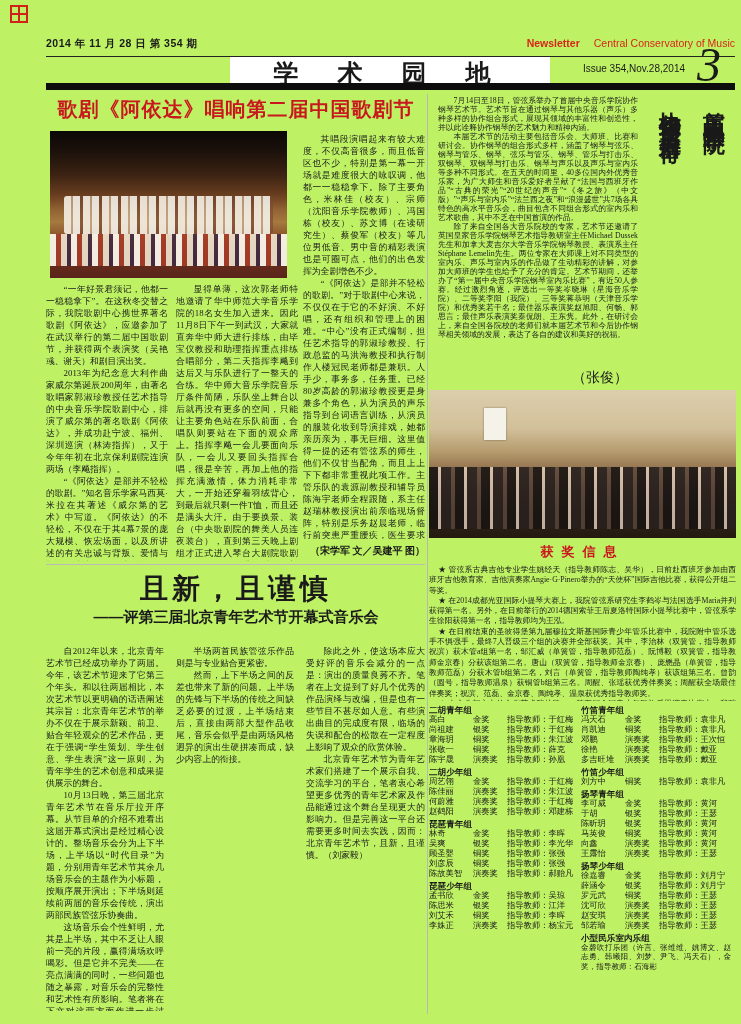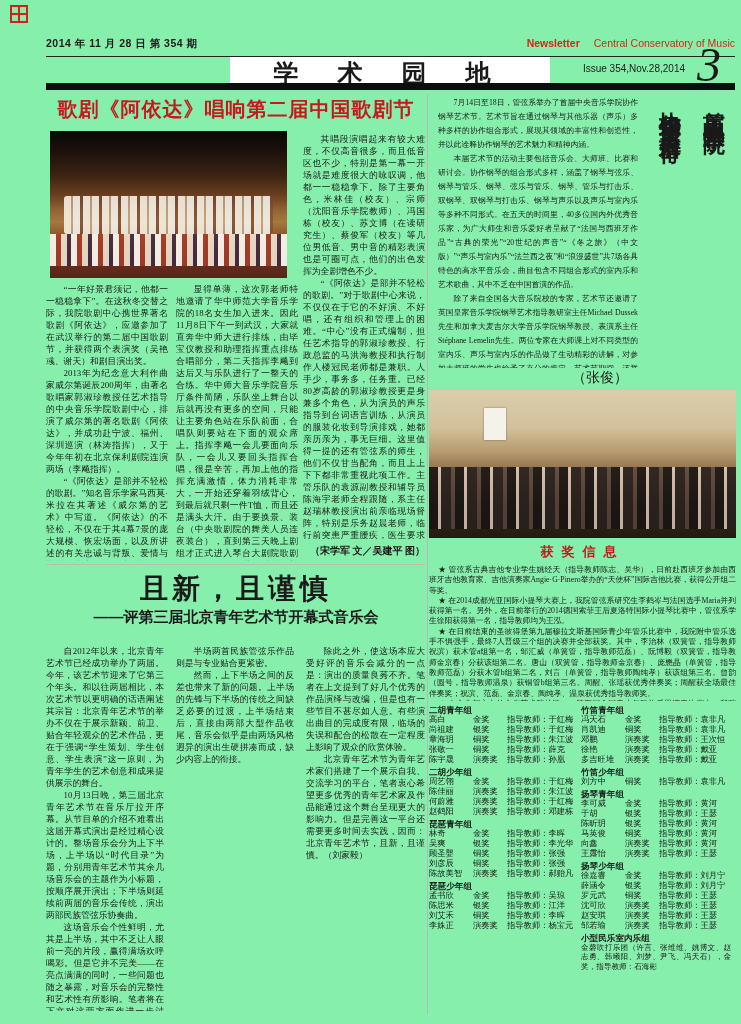--- a/index.html
+++ b/index.html
@@ -1,16 +1,16 @@
 <!DOCTYPE html>
 <html><head>
 <meta charset="utf-8">
 <style>
   html,body{margin:0;padding:0;background:#e8e8e8;}
-  .page{position:relative;width:741px;height:1024px;background:#86efac;margin:0 auto;
+  .page{position:relative;width:741px;height:1024px;background:#bef264;margin:0 auto;
         font-family:"Liberation Serif","DejaVu Serif",serif;color:#1a1a1a;overflow:hidden;}
   .abs{position:absolute;}
   
   .corner-mark{left:10px;top:5px;width:14px;height:14px;border:2px solid #cf2218;
     background:linear-gradient(#cf2218,#cf2218) center/100% 2px no-repeat,
                linear-gradient(#cf2218,#cf2218) center/2px 100% no-repeat;}
   .date-line{left:46px;top:37px;font-family:"Liberation Sans",sans-serif;font-size:10.5px;font-weight:bold;letter-spacing:.5px;}
   .en-head{left:455px;top:37px;width:280px;text-align:right;font-family:"Liberation Sans",sans-serif;font-size:10.5px;}
   .en-head .nl{color:#d6251a;font-weight:bold;margin-right:14px;}
   .en-head .org{color:#d6251a;}
@@ -39,21 +39,21 @@
   .a1-byline{left:303px;top:544px;width:122px;text-align:right;font-size:10px;font-weight:bold;}
   
   .a3-title{left:46px;top:570px;width:380px;text-align:center;
     font-family:"Liberation Sans",sans-serif;font-size:28px;font-weight:bold;letter-spacing:4px;}
   .a3-subtitle{left:46px;top:608px;width:380px;text-align:center;
     font-family:"Liberation Sans",sans-serif;font-size:15px;font-weight:bold;}
   .a3-col1{left:46px;top:645px;width:118px;height:366px;}
   .a3-col2{left:176px;top:645px;width:118px;height:366px;}
   .a3-col3{left:306px;top:645px;width:119px;height:366px;}
   
-  .a2-text{left:438px;top:96px;width:200px;height:272px;font-size:7.8px;line-height:14px;}
+  .a2-text{left:438px;top:96px;width:200px;height:272px;font-size:7.8px;line-height:9px;}
   .a2-byline{left:516px;top:369px;width:112px;text-align:right;font-size:14px;}
   .a2-vtitle{left:642px;top:94px;width:94px;height:296px;writing-mode:vertical-rl;
     font-family:"Liberation Sans",sans-serif;font-size:22px;font-weight:bold;letter-spacing:3px;line-height:44px;text-align:left;}
   .photo2{left:429px;top:390px;width:307px;height:148px;overflow:hidden;
     background:linear-gradient(180deg,#dcceac 0%,#d2c09a 26%,#b59a6d 42%,#8a6a48 56%,#57422e 68%,#332619 82%,#241a10 100%);}
   .photo2::before{content:"";position:absolute;left:18%;top:12%;width:7%;height:22%;background:#f5f2ea;box-shadow:0 0 2px rgba(0,0,0,.4);}
   .photo2::after{content:"";position:absolute;left:0;right:0;top:52%;height:42%;
     background:repeating-linear-gradient(90deg,rgba(25,20,18,.9) 0 9px,rgba(230,210,190,.8) 9px 12px,rgba(40,32,30,.9) 12px 22px,rgba(90,70,60,.8) 22px 26px);}
   
   .aw-title{left:429px;top:543px;width:307px;text-align:center;color:#c9171e;

